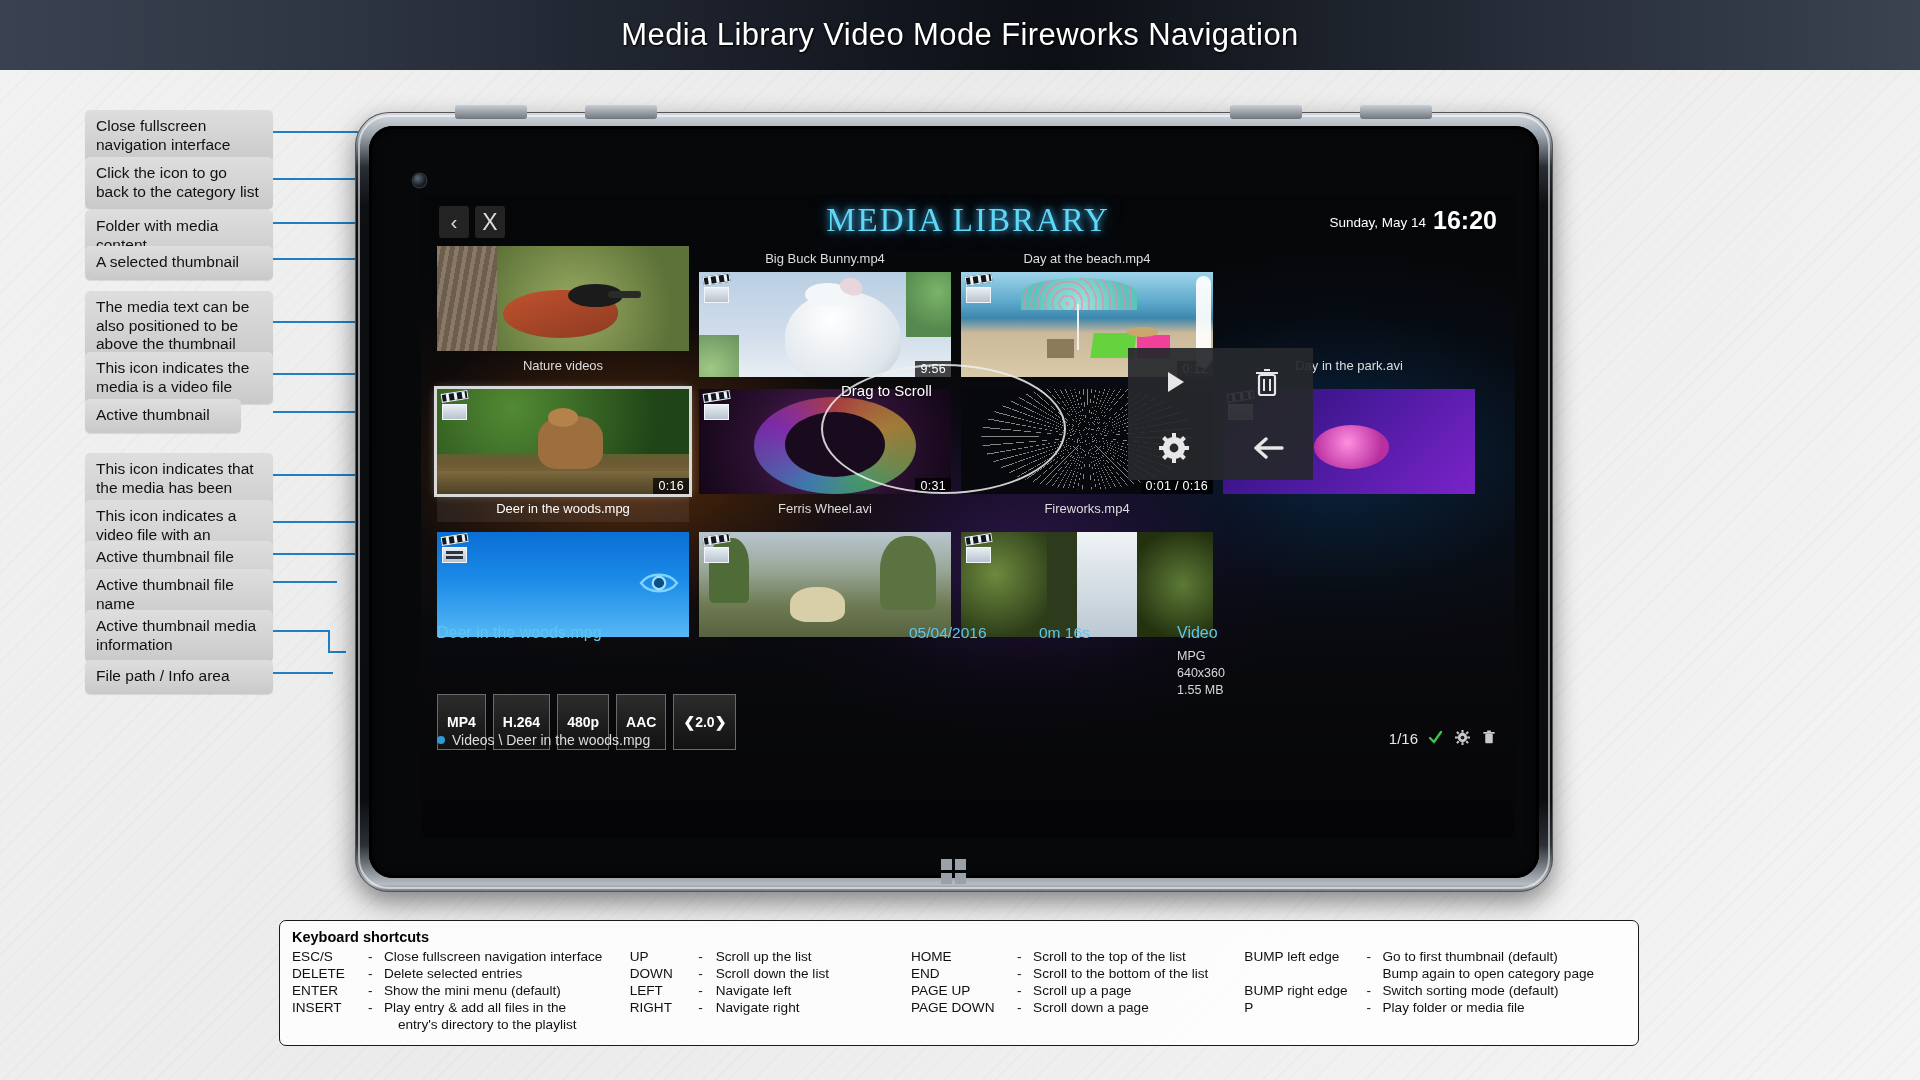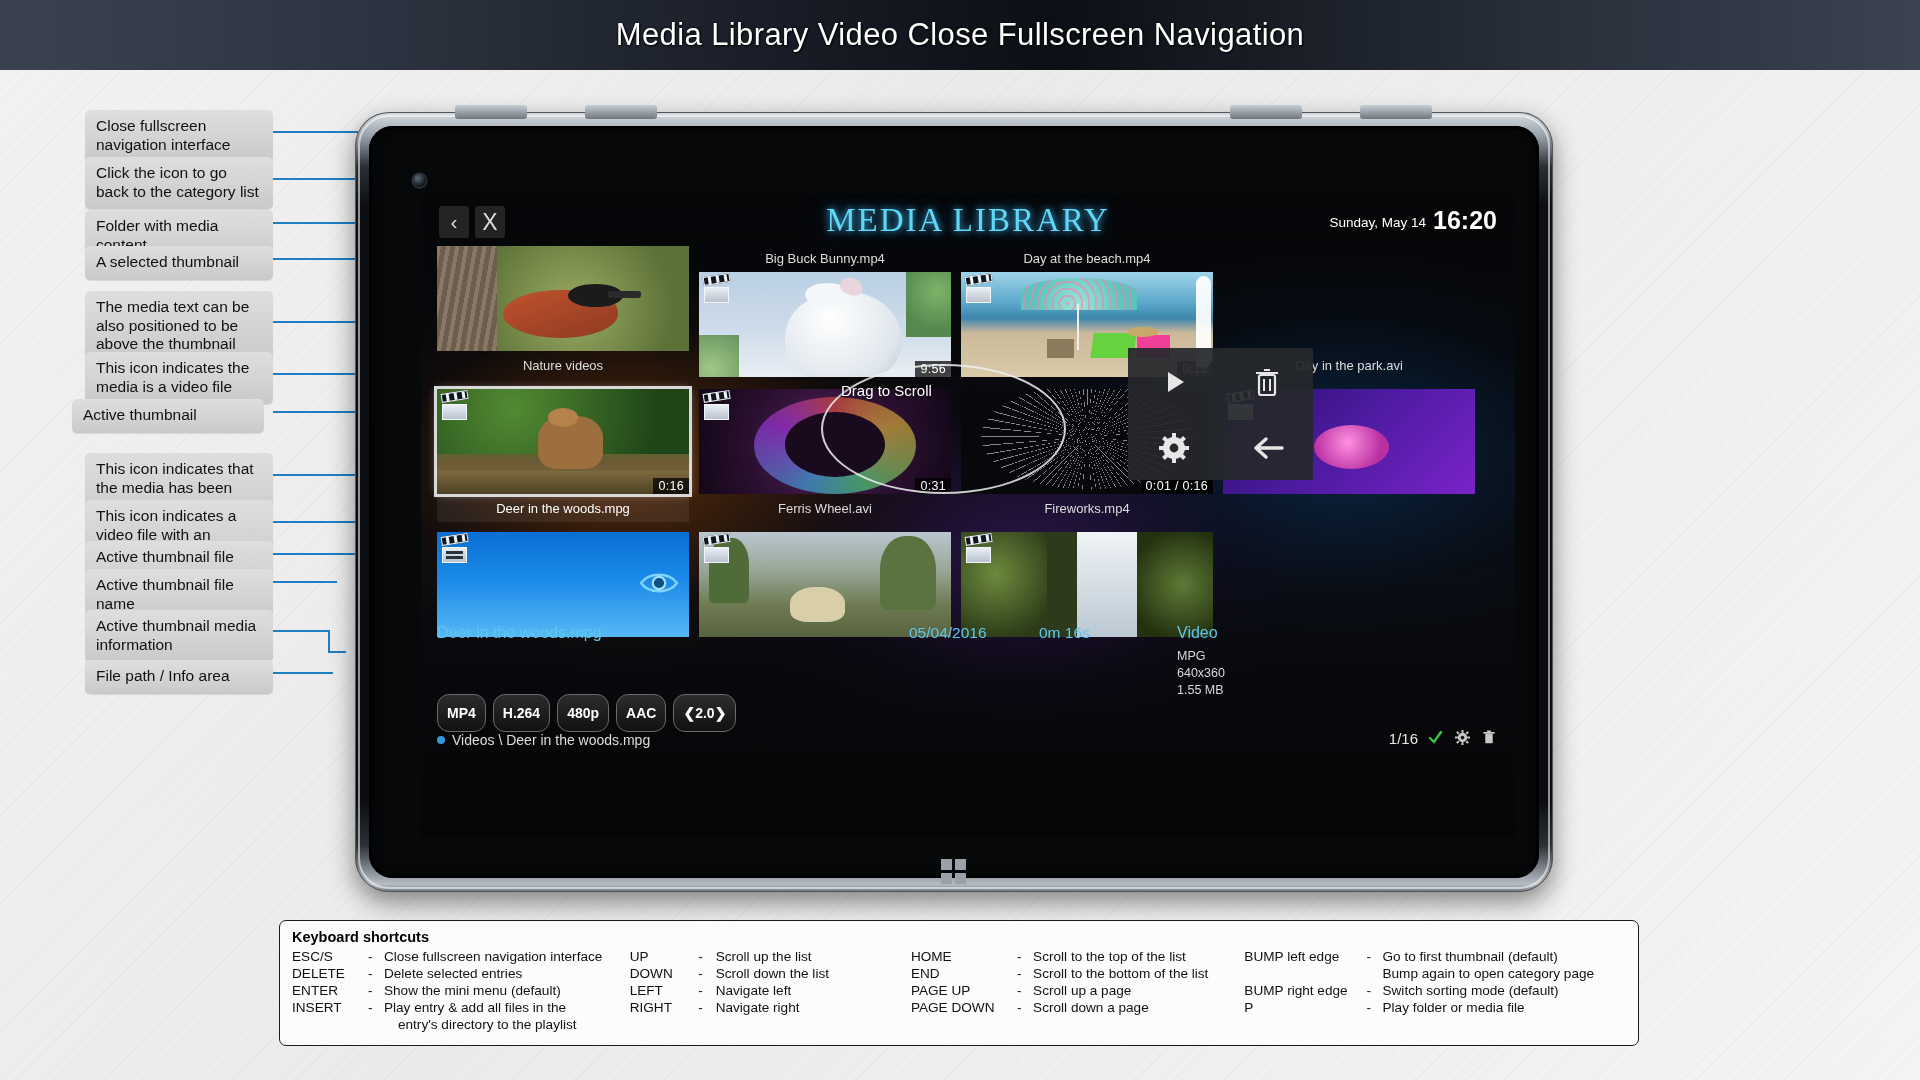--- a/index.html
+++ b/index.html
@@ -152,22 +152,22 @@
   
   #info{ position:absolute; left:16px; right:16px; top:430px; z-index:4; color:#66c8ef; }
   #fname{ position:absolute; left:0; top:0; font-size:16px; color:#5ec6ee; }
   #fdate{ position:absolute; left:472px; top:0; font-size:15.5px; color:#5ec6ee; }
   #ftime{ position:absolute; left:602px; top:0; font-size:15.5px; color:#5ec6ee; }
   #ftype{ position:absolute; left:740px; top:0; font-size:16px; color:#5ec6ee; }
   #fmeta{ position:absolute; left:740px; top:24px; font-size:12.5px; color:#d8d8d8; line-height:17px; }
 
   
   #badges{ position:absolute; left:16px; top:500px; z-index:4; display:flex; gap:7px; }
-  .badge{ background:linear-gradient(180deg,#2c2c2c,#111); border:1px solid #6a6a6a; border-radius:12px;
-    color:#fff; font-size:14px; font-weight:bold; padding:10px 9px;text-align:center; }
+  .badge{ background:linear-gradient(180deg,#2c2c2c,#111); border:1px solid #6a6a6a; border-radius:0;
+    color:#fff; font-size:14px; font-weight:bold; padding:19px 9px;text-align:center; }
 
   
   #pathbar{ position:absolute; left:16px; top:538px; z-index:4; color:#dedede; font-size:14px; }
   #pathdot{ display:inline-block; width:8px; height:8px; border-radius:50%; background:#2f9ad6; margin-right:7px; vertical-align:1px; }
 
   
   #brcontrols{ position:absolute; right:16px; top:536px; z-index:4; display:flex; align-items:center; gap:10px; }
   #counter{ color:#e8e8e8; font-size:15px; }
   .ctlicon{ width:17px; height:17px; display:inline-block; }
 
@@ -179,42 +179,42 @@
   #kb td{ padding:1px 0; vertical-align:top; white-space:nowrap; }
   .kc1{ width:88px; } .kc2{ width:22px; } .kc3{ width:260px; }
   .kc4{ width:82px; } .kc5{ width:24px; } .kc6{ width:238px; }
   .kc7{ width:118px; } .kc8{ width:22px; } .kc9{ width:230px; }
   .kc10{ width:132px; } .kc11{ width:260px; }
 </style>
 </head>
 <body>
 
 <div id="titlebar">
-  <div class="t">Media Library Video Close Fullscreen Navigation</div>
+  <div class="t">Media Library Video Mode Fireworks Navigation</div>
 </div>
 
 <div class="callout" style="left:85px; top:110px; width:188px;"><span>Close fullscreen navigation interface</span></div>
 <div class="lead" style="left:273px; top:131px; width:110px;"></div>
 
 <div class="callout" style="left:85px; top:157px; width:188px;"><span>Click the icon to go back to the category list</span></div>
 <div class="lead" style="left:273px; top:178px; width:110px;"></div>
 
 <div class="callout" style="left:85px; top:210px; width:188px;"><span>Folder with media content</span></div>
 <div class="lead" style="left:273px; top:222px; width:150px;"></div>
 
 <div class="callout" style="left:85px; top:246px; width:188px;"><span>A selected thumbnail</span></div>
 <div class="lead" style="left:273px; top:258px; width:380px;"></div>
 
 <div class="callout" style="left:85px; top:291px; width:188px;"><span>The media text can be also positioned to be above the thumbnail</span></div>
 <div class="lead" style="left:273px; top:321px; width:150px;"></div>
 
 <div class="callout" style="left:85px; top:352px; width:188px;"><span>This icon indicates the media is a video file</span></div>
 <div class="lead" style="left:273px; top:373px; width:136px;"></div>
 
-<div class="callout" style="left:72px; top:399px; width:192px;"><span>Active thumbnail</span></div>
+<div class="callout" style="left:85px; top:399px; width:156px;"><span>Active thumbnail</span></div>
 <div class="lead" style="left:273px; top:411px; width:290px;"></div>
 
 <div class="callout" style="left:85px; top:453px; width:188px;"><span>This icon indicates that the media has been viewed or played</span></div>
 <div class="lead" style="left:273px; top:474px; width:200px;"></div>
 
 <div class="callout" style="left:85px; top:500px; width:188px;"><span>This icon indicates a video file with an external subtitle track</span></div>
 <div class="lead" style="left:273px; top:521px; width:472px;"></div>
 
 <div class="callout" style="left:85px; top:541px; width:188px;"><span>Active thumbnail file creation date</span></div>
 <div class="lead" style="left:273px; top:553px; width:120px;"></div>

